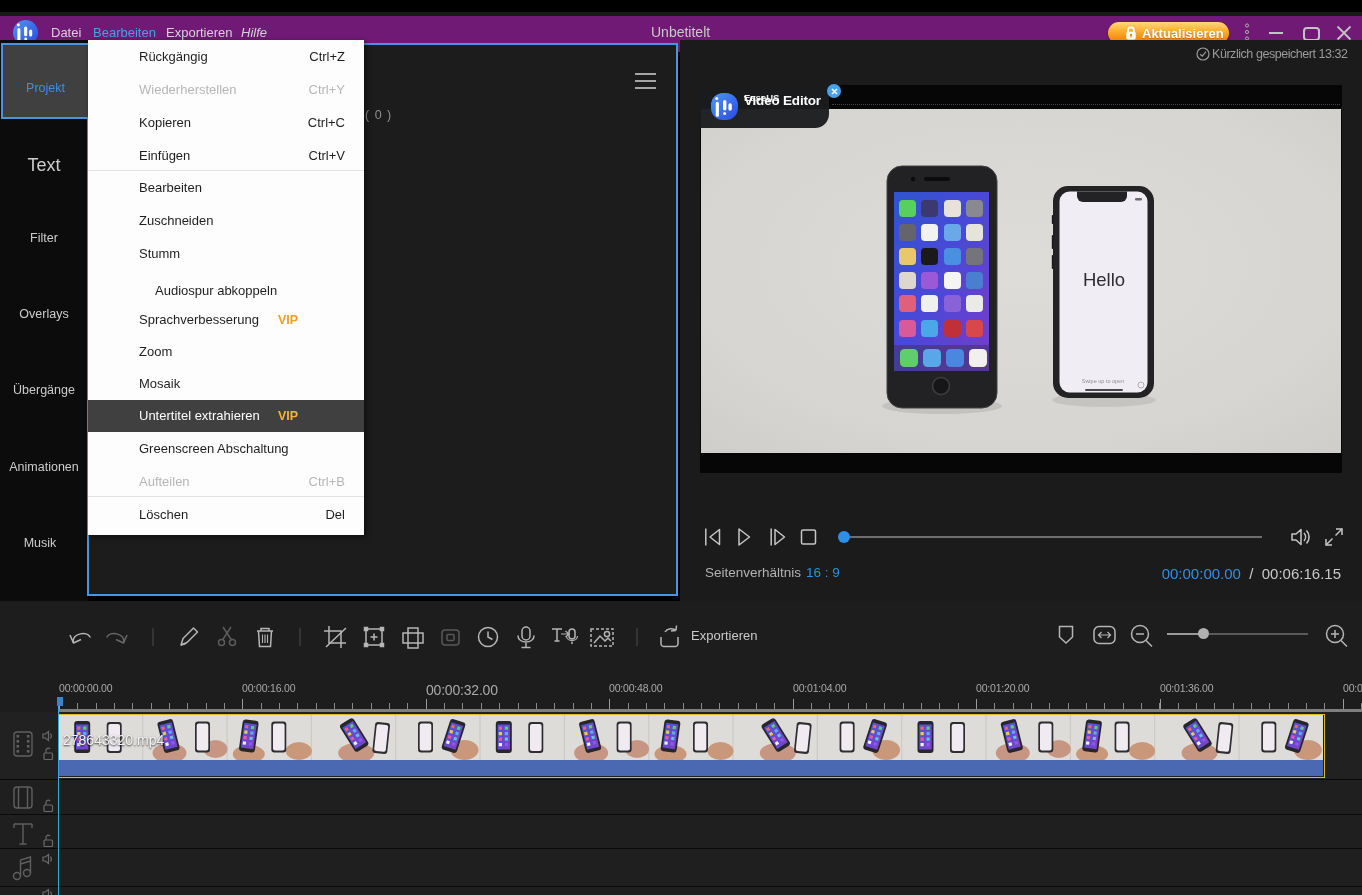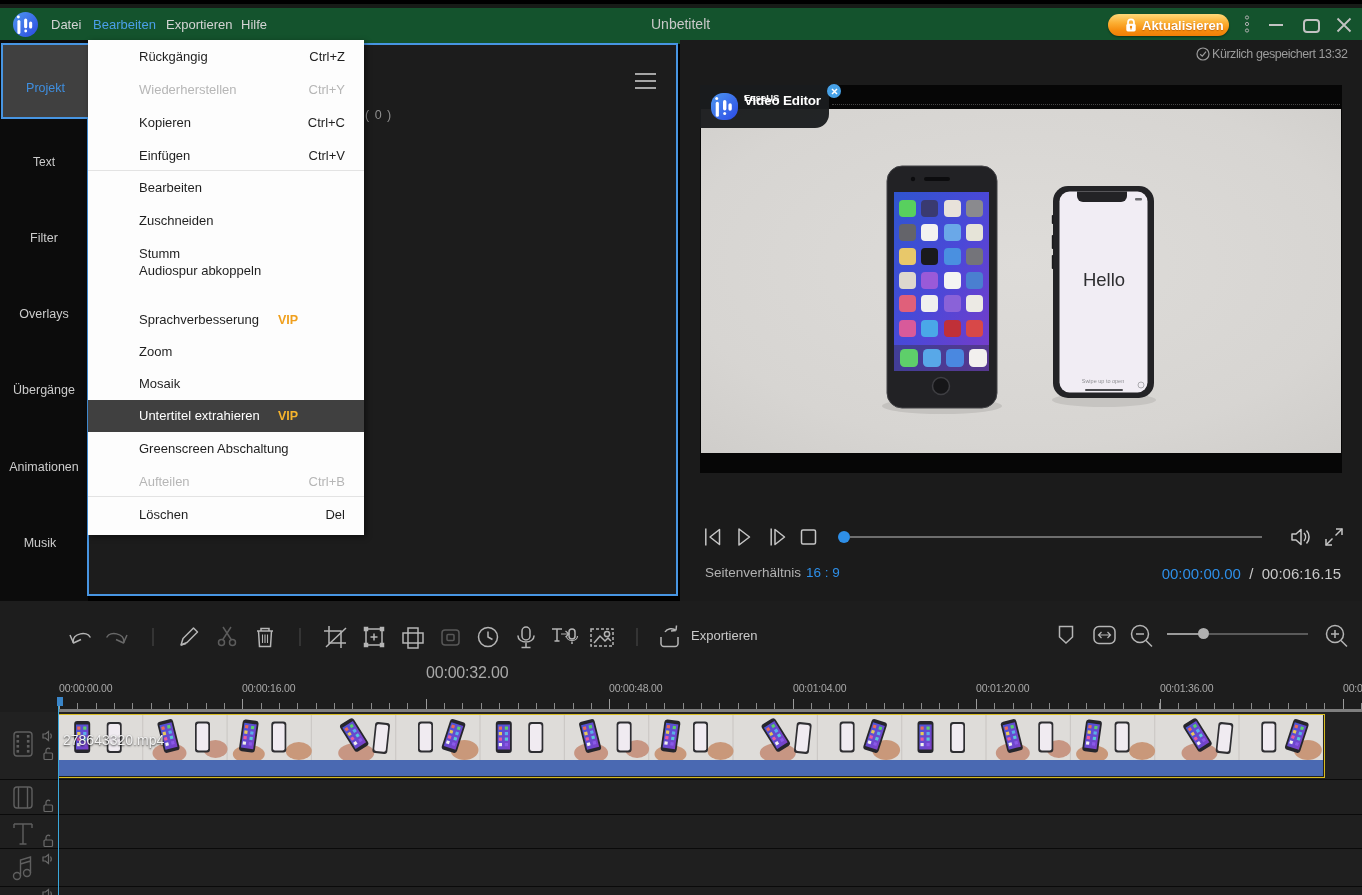--- a/index.html
+++ b/index.html
@@ -9,41 +9,41 @@
   .abs { position:absolute; }
   .mi { position:absolute; left:0; width:276px; height:32px; line-height:32px; }
   .ml { position:absolute; left:51px; white-space:nowrap; }
   .ms { position:absolute; right:19px; }
   .mv { position:absolute; left:190px; color:#f0a01e; font-weight:bold; font-size:12.5px; }
 </style>
 </head>
 <body>
 <div id="app">
 
-  <div class="abs" id="titlebar" style="left:0;top:4px;width:1362px;height:40px;background:#14532d;">
+  <div class="abs" id="titlebar" style="left:0;top:12px;width:1362px;height:40px;background:#701a75;">
     <div class="abs" style="left:0;top:0;width:1362px;height:4px;background:#171b17;"></div>
 
     <svg class="abs" style="left:13px;top:8px;" width="25" height="25" viewBox="0 0 25 25">
       <defs>
           <linearGradient id="lg1" x1="0" y1="0" x2="1" y2="1">
         <stop offset="0" stop-color="#4f97f0"></stop>
             <stop offset="1" stop-color="#2b4ae0"></stop>
       </linearGradient>
         </defs>
       <circle cx="12.5" cy="12.5" r="12.5" fill="url(#lg1)"></circle>
       <rect x="3.9" y="3.6" width="2.9" height="2.9" rx="1.45" fill="#fff"></rect>
       <rect x="4.4" y="8.1" width="3" height="13.9" rx="1.5" fill="#fff"></rect>
       <rect x="11.1" y="6.5" width="3.1" height="9.7" rx="1.55" fill="#fff"></rect>
       <rect x="11.3" y="17.6" width="2.8" height="2.8" rx="1.4" fill="#fff"></rect>
       <rect x="16.1" y="9.5" width="3.1" height="7" rx="1.55" fill="#fff"></rect>
     </svg>
     <div class="abs" style="left:51px;top:13px;font-size:13px;color:#d4d4d4;">Datei</div>
     <div class="abs" style="left:93px;top:13px;font-size:13px;color:#4b9fe8;">Bearbeiten</div>
     <div class="abs" style="left:166px;top:13px;font-size:13px;color:#d4d4d4;">Exportieren</div>
-    <div class="abs" style="left:241px;top:13px;font-size:13px;color:#d4d4d4;">Hilfe</div>
+    <div class="abs" style="left:241px;top:13px;font-size:13px;color:#d4d4d4;font-style:italic;">Hilfe</div>
     <div class="abs" style="left:651px;top:12px;font-size:14px;color:#c9c9c9;">Unbetitelt</div>
 
     <div class="abs" style="left:1108px;top:10px;width:121px;height:22px;border-radius:11px;background:linear-gradient(180deg,#ffd979 0%,#fcaf33 40%,#f68d0e 75%,#f27e06 100%);box-shadow:0 1px 2px rgba(0,0,0,.4);">
       <svg class="abs" style="left:16px;top:3.5px;" width="14" height="15" viewBox="0 0 14 15">
         <path d="M4 6 V4.4 a3 3.1 0 0 1 6 0 V6" stroke="#fff" stroke-width="1.7" fill="none"></path>
         <rect x="2.3" y="5.8" width="9.4" height="7.6" rx="1.6" fill="#fff"></rect>
         <circle cx="7" cy="9" r="1.2" fill="#ef8a10"></circle>
         <rect x="6.45" y="9.4" width="1.1" height="2.2" fill="#ef8a10"></rect>
       </svg>
       <div class="abs" style="left:34px;top:3.5px;font-size:13px;font-weight:bold;color:#fff;text-shadow:0 1px 1px rgba(150,70,0,.55);">Aktualisieren</div>
@@ -55,21 +55,21 @@
       <circle cx="4" cy="15.5" r="1.6" fill="none" stroke="#aeaeae" stroke-width="1"></circle>
     </svg>
     <div class="abs" style="left:1269px;top:20px;width:14px;height:2px;background:#c3c3c3;"></div>
     <div class="abs" style="left:1303px;top:15px;width:17px;height:14px;border:2px solid #c3c3c3;border-radius:4px;"></div>
     <svg class="abs" style="left:1336px;top:13px;" width="16" height="16" viewBox="0 0 16 16">
       <path d="M1.5 1.5 L14.5 14.5 M14.5 1.5 L1.5 14.5" stroke="#c3c3c3" stroke-width="1.8"></path>
     </svg>
   </div>
 
   <div class="abs" id="sidebar" style="left:0;top:40px;width:88px;height:561px;background:#0c0c0c;">
-    <div class="abs" style="left:0;top:115px;width:88px;height:14px;font-size:12px;color:#cccccc;text-align:center;">Text</div>
+    <div class="abs" style="left:0;top:115px;width:88px;height:14px;font-size:18px;color:#cccccc;text-align:center;">Text</div>
     <div class="abs" style="left:0;top:191px;width:88px;height:14px;font-size:12.5px;color:#cccccc;text-align:center;">Filter</div>
     <div class="abs" style="left:0;top:267px;width:88px;height:14px;font-size:12.5px;color:#cccccc;text-align:center;">Overlays</div>
     <div class="abs" style="left:0;top:343px;width:88px;height:14px;font-size:12.5px;color:#cccccc;text-align:center;">Übergänge</div>
     <div class="abs" style="left:0;top:420px;width:88px;height:14px;font-size:12.5px;color:#cccccc;text-align:center;">Animationen</div>
     <div class="abs" style="left:0;top:496px;width:80px;height:14px;font-size:12.5px;color:#cccccc;text-align:center;">Musik</div>
   </div>
 
   <div class="abs" id="projpanel" style="left:87px;top:43px;width:591px;height:553px;background:#1c1c1c;border:2px solid #4795e2;">
     <svg class="abs" style="left:546px;top:27px;" width="22" height="18" viewBox="0 0 22 18">
       <g stroke="#c9c9c9" stroke-width="1.6">
@@ -330,21 +330,21 @@
   <svg class="abs" style="left:1325px;top:622px;" width="30" height="28" viewBox="0 0 30 28">
     <g fill="none" stroke="#b5b5b5" stroke-width="1.5">
       <circle cx="10" cy="12" r="8.5"></circle>
         <path d="M16 18.5 L22 24.5"></path>
         <path d="M6 12 H14 M10 8 V16"></path>
     </g>
   </svg>
 
   <div class="abs" style="left:59px;top:682px;font-size:10.5px;letter-spacing:-0.2px;color:#a9a9a9;white-space:nowrap;">00:00:00.00</div>
   <div class="abs" style="left:242px;top:682px;font-size:10.5px;letter-spacing:-0.2px;color:#a9a9a9;">00:00:16.00</div>
-  <div class="abs" style="left:426px;top:664px;font-size:16px;letter-spacing:-0.2px;color:#a9a9a9;">00:00:32.00</div>
+  <div class="abs" style="left:426px;top:682px;font-size:14px;letter-spacing:-0.2px;color:#a9a9a9;">00:00:32.00</div>
   <div class="abs" style="left:609px;top:682px;font-size:10.5px;letter-spacing:-0.2px;color:#a9a9a9;">00:00:48.00</div>
   <div class="abs" style="left:793px;top:682px;font-size:10.5px;letter-spacing:-0.2px;color:#a9a9a9;">00:01:04.00</div>
   <div class="abs" style="left:976px;top:682px;font-size:10.5px;letter-spacing:-0.2px;color:#a9a9a9;">00:01:20.00</div>
   <div class="abs" style="left:1160px;top:682px;font-size:10.5px;letter-spacing:-0.2px;color:#a9a9a9;">00:01:36.00</div>
   <div class="abs" style="left:1343px;top:682px;font-size:10.5px;letter-spacing:-0.2px;color:#a9a9a9;">00:01:52.00</div>
 
   <div class="abs" style="left:59px;top:703px;width:1303px;height:6px;background:repeating-linear-gradient(90deg,#8a8a8a 0px,#8a8a8a 1px,transparent 1px,transparent 18.34px);"></div>
   <div class="abs" style="left:59px;top:699px;width:1303px;height:10px;background:repeating-linear-gradient(90deg,#9a9a9a 0px,#9a9a9a 1px,transparent 1px,transparent 183.43px);"></div>
   <div class="abs" style="left:58px;top:709px;width:1304px;height:3px;background:#7f7f7f;"></div>
 
@@ -540,21 +540,21 @@
     <div class="abs" style="left:0;top:130px;width:276px;height:1px;background:#e3e3e3;"></div>
     <div class="mi" style="top:132px;">
         <span class="ml">Bearbeiten</span>
       </div>
     <div class="mi" style="top:198px;">
         <span class="ml">Stumm</span>
       </div>
     <div class="mi" style="top:165px;">
         <span class="ml">Zuschneiden</span>
       </div>
-    <div class="mi" style="top:215px;">
+    <div class="mi" style="top:235px;margin-left:16px;">
         <span class="ml">Audiospur abkoppeln</span>
       </div>
     <div class="mi" style="top:264px;">
         <span class="ml">Sprachverbesserung</span>
         <span class="mv">VIP</span>
       </div>
     <div class="mi" style="top:296px;">
         <span class="ml">Zoom</span>
       </div>
     <div class="mi" style="top:328px;">

